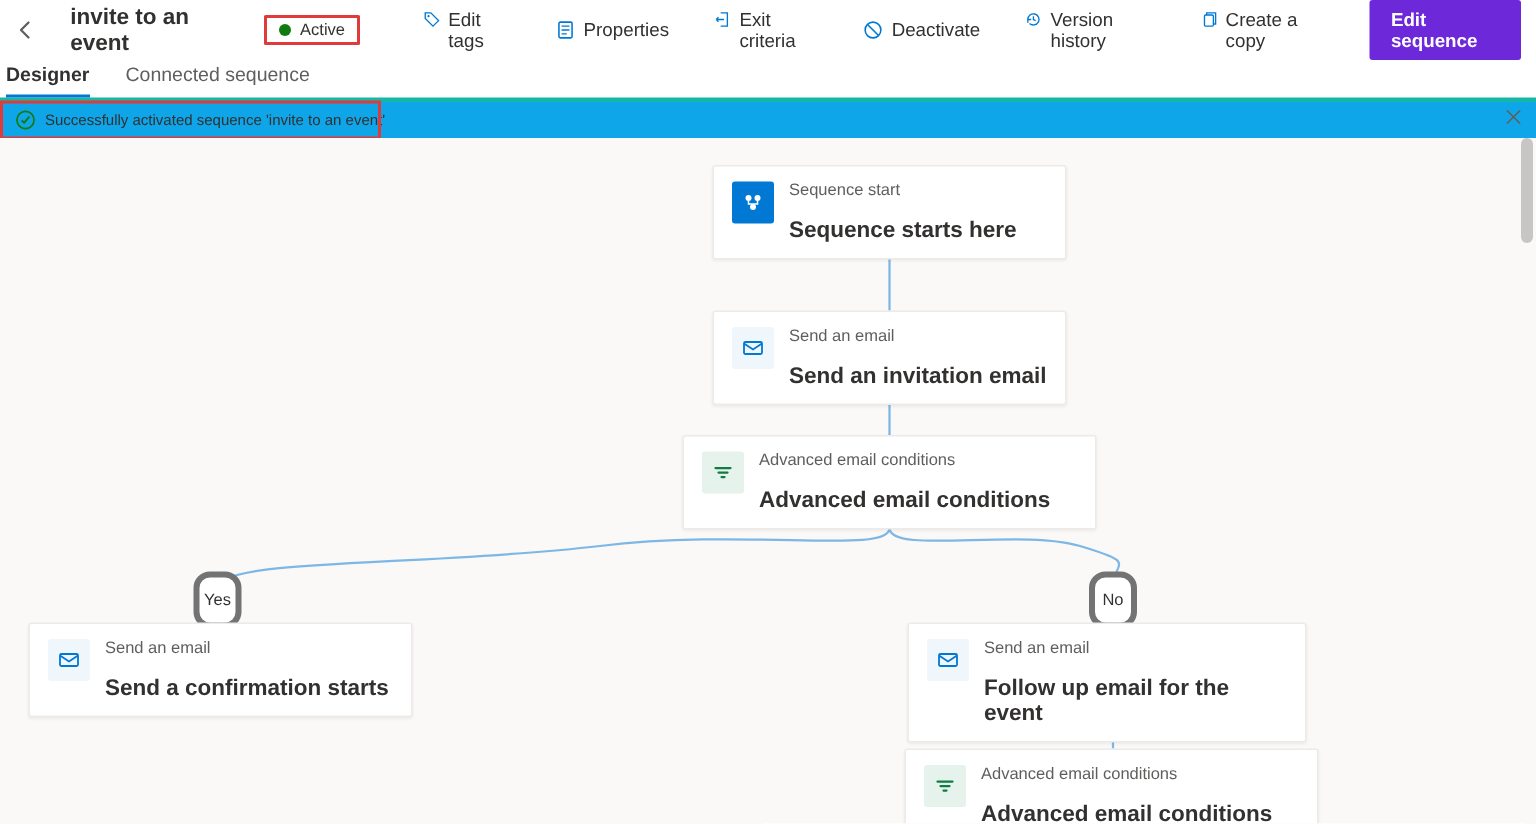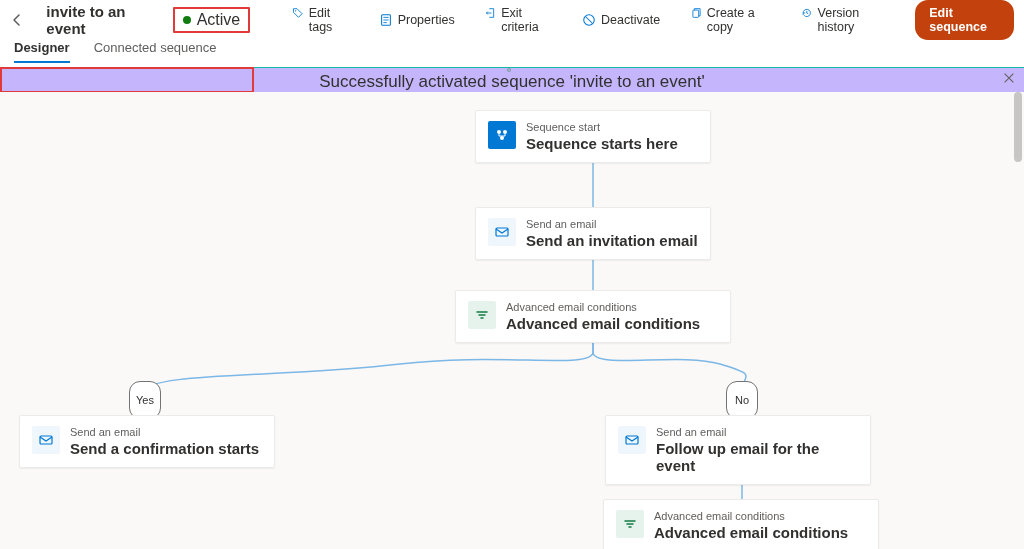--- a/index.html
+++ b/index.html
@@ -2,55 +2,55 @@
 <html><head>
 <meta charset="utf-8">
 <style>
   * { box-sizing: border-box; margin: 0; padding: 0; }
   html, body { width: 1024px; height: 549px; font-family: "Segoe UI", Arial, sans-serif; font-size: 13px; color: #323130; background: #fff; overflow: hidden; }
 
   
   .hdr { display: flex; align-items: center; height: 40px; padding: 0 10px 0 8px; gap: 18px; }
   .back-arrow { width: 22px; height: 22px; display: flex; align-items: center; justify-content: center; color: #605e5c; cursor: pointer; }
   .title { font-size: 15px; font-weight: 600; color: #323130; margin-left: 2px; }
-  .status-pill { display: flex; align-items: center; gap: 6px; font-size: 16px; color: #323130; padding: 2px 8px; border: 2px solid #e03a3a; border-radius: 1px; margin-left: 6px; }
+  .status-pill { display: flex; align-items: center; gap: 6px; font-size: 11px; color: #323130; padding: 2px 8px; border: 2px solid #e03a3a; border-radius: 1px; margin-left: 6px; }
   .status-dot { width: 8px; height: 8px; border-radius: 4px; background: #107c10; }
   .spacer { flex: 1; }
   .cmd { display: flex; align-items: flex-start; gap: 5px; font-size: 12.5px; color: #323130; padding: 4px 6px; cursor: pointer; }
   .cmd svg { width: 14px; height: 14px; }
-  .cmd-primary { background: #c2410c; color: #fff; font-weight: 600; padding: 6px 14px; border-radius: 13px; margin-left: 6px; }
-
-  
-  .tabs { display: flex; gap: 24px; padding: 0 14px; height: 28px; align-items: flex-start; border-bottom: 1px solid #14b8a6; }
+  .cmd-primary { background: #6d28d9; color: #fff; font-weight: 600; padding: 6px 14px; border-radius: 2px; margin-left: 6px; }
+
+  
+  .tabs { display: flex; gap: 24px; padding: 0 4px; height: 28px; align-items: center; border-bottom: 3px solid #14b8a6; }
   .tab { font-size: 13px; color: #605e5c; padding-bottom: 6px; cursor: pointer; }
   .tab.active { color: #323130; font-weight: 600; border-bottom: 2px solid #0078d4; margin-bottom: -1px; }
 
   
   .banner-wrap { position: relative; }
-  .banner { display: flex; align-items: center; height: 24px; background: #c4b5fd; padding: 0 10px; font-size: 17px; color: #323130; flex-direction: column; }
+  .banner { display: flex; align-items: center; height: 24px; background: #0ea5e9; padding: 0 10px; font-size: 10px; color: #323130; }
   .banner svg.check { width: 14px; height: 14px; margin-right: 6px; }
   .banner-close { position: absolute; right: 8px; top: 3px; cursor: pointer; color: #605e5c; }
   .banner-highlight { position: absolute; left: 0; top: -1px; width: 254px; height: 26px; border: 2px solid #e03a3a; pointer-events: none; }
 
   
   .canvas-outer { position: relative; height: calc(549px - 40px - 28px - 24px); overflow: hidden; background: #faf9f8; }
   .scroll-stub { position: absolute; right: 2px; top: 0; width: 8px; height: 70px; background: #c8c6c4; border-radius: 4px; }
   svg.flow-lines { position: absolute; left: 0; top: 0; width: 1024px; height: 520px; pointer-events: none; }
 
   .node { position: absolute; width: 236px; background: #fff; border: 1px solid #edebe9; border-radius: 2px; box-shadow: 0 1px 2px rgba(0,0,0,0.06); padding: 10px 12px; display: flex; gap: 10px; }
   .node .icon-box { width: 28px; height: 28px; border-radius: 2px; display: flex; align-items: center; justify-content: center; flex-shrink: 0; }
-  .node .txt { display: flex; flex-direction: column; gap: 2px; }
+  .node .txt { display: flex; flex-direction: column; gap: 12px; }
   .node .lbl { font-size: 11px; color: #605e5c; }
   .node .ttl { font-size: 15px; font-weight: 600; color: #323130; }
 
   .ic-start { background: #0078d4; }
   .ic-email { background: #eff6fc; }
   .ic-cond  { background: #e6f3ec; }
 
-  .branch-badge { position: absolute; width: 32px; height: 38px; border: 1px solid #737373; border-radius: 11px; background: #fff; font-size: 11px; display: flex; align-items: center; justify-content: center; color: #323130; }
+  .branch-badge { position: absolute; width: 32px; height: 38px; border: 4px solid #737373; border-radius: 11px; background: #fff; font-size: 11px; display: flex; align-items: center; justify-content: center; color: #323130; }
 
   
   .n1 { left: 475px; top: 18px; }
   .n2 { left: 475px; top: 115px; }
   .n3 { left: 455px; top: 198px; width: 276px; }
   .n4 { left: 19px;  top: 323px; width: 256px; }
   .n5 { left: 605px; top: 323px; width: 266px; }
   .n6 { left: 603px; top: 407px; width: 276px; }
   .by { left: 129px; top: 289px; }
   .bn { left: 726px; top: 289px; text-align: center; }
@@ -94,32 +94,32 @@
   </div>
   <div class="cmd">
     <svg viewBox="0 0 16 16">
         <circle cx="8" cy="8" r="6" fill="none" stroke="#0078d4" stroke-width="1.2"></circle>
         <path d="M4 4l8 8" stroke="#0078d4" stroke-width="1.2"></path>
       </svg>
     <span>Deactivate</span>
   </div>
   <div class="cmd">
     <svg viewBox="0 0 16 16">
-        <rect x="4" y="4" width="8" height="10" rx="1" fill="none" stroke="#0078d4" stroke-width="1.2"></rect>
-        <path d="M6 4V2h8v10h-2" fill="none" stroke="#0078d4" stroke-width="1.2"></path>
-      </svg>
-    <span>Create a copy</span>
-  </div>
-  <div class="cmd">
-    <svg viewBox="0 0 16 16">
         <path d="M3 8a5 5 0 1 1 1.5 3.5" fill="none" stroke="#0078d4" stroke-width="1.2"></path>
         <path d="M3 11V8h3" fill="none" stroke="#0078d4" stroke-width="1.2"></path>
         <path d="M8 5v3l2 1" fill="none" stroke="#0078d4" stroke-width="1.2"></path>
       </svg>
     <span>Version history</span>
+  </div>
+  <div class="cmd">
+    <svg viewBox="0 0 16 16">
+        <rect x="4" y="4" width="8" height="10" rx="1" fill="none" stroke="#0078d4" stroke-width="1.2"></rect>
+        <path d="M6 4V2h8v10h-2" fill="none" stroke="#0078d4" stroke-width="1.2"></path>
+      </svg>
+    <span>Create a copy</span>
   </div>
   <div class="cmd cmd-primary">
     <span>Edit sequence</span>
   </div>
 </div>
 
 <div class="tabs">
   <div class="tab active">Designer</div>
   <div class="tab">Connected sequence</div>
 </div>

